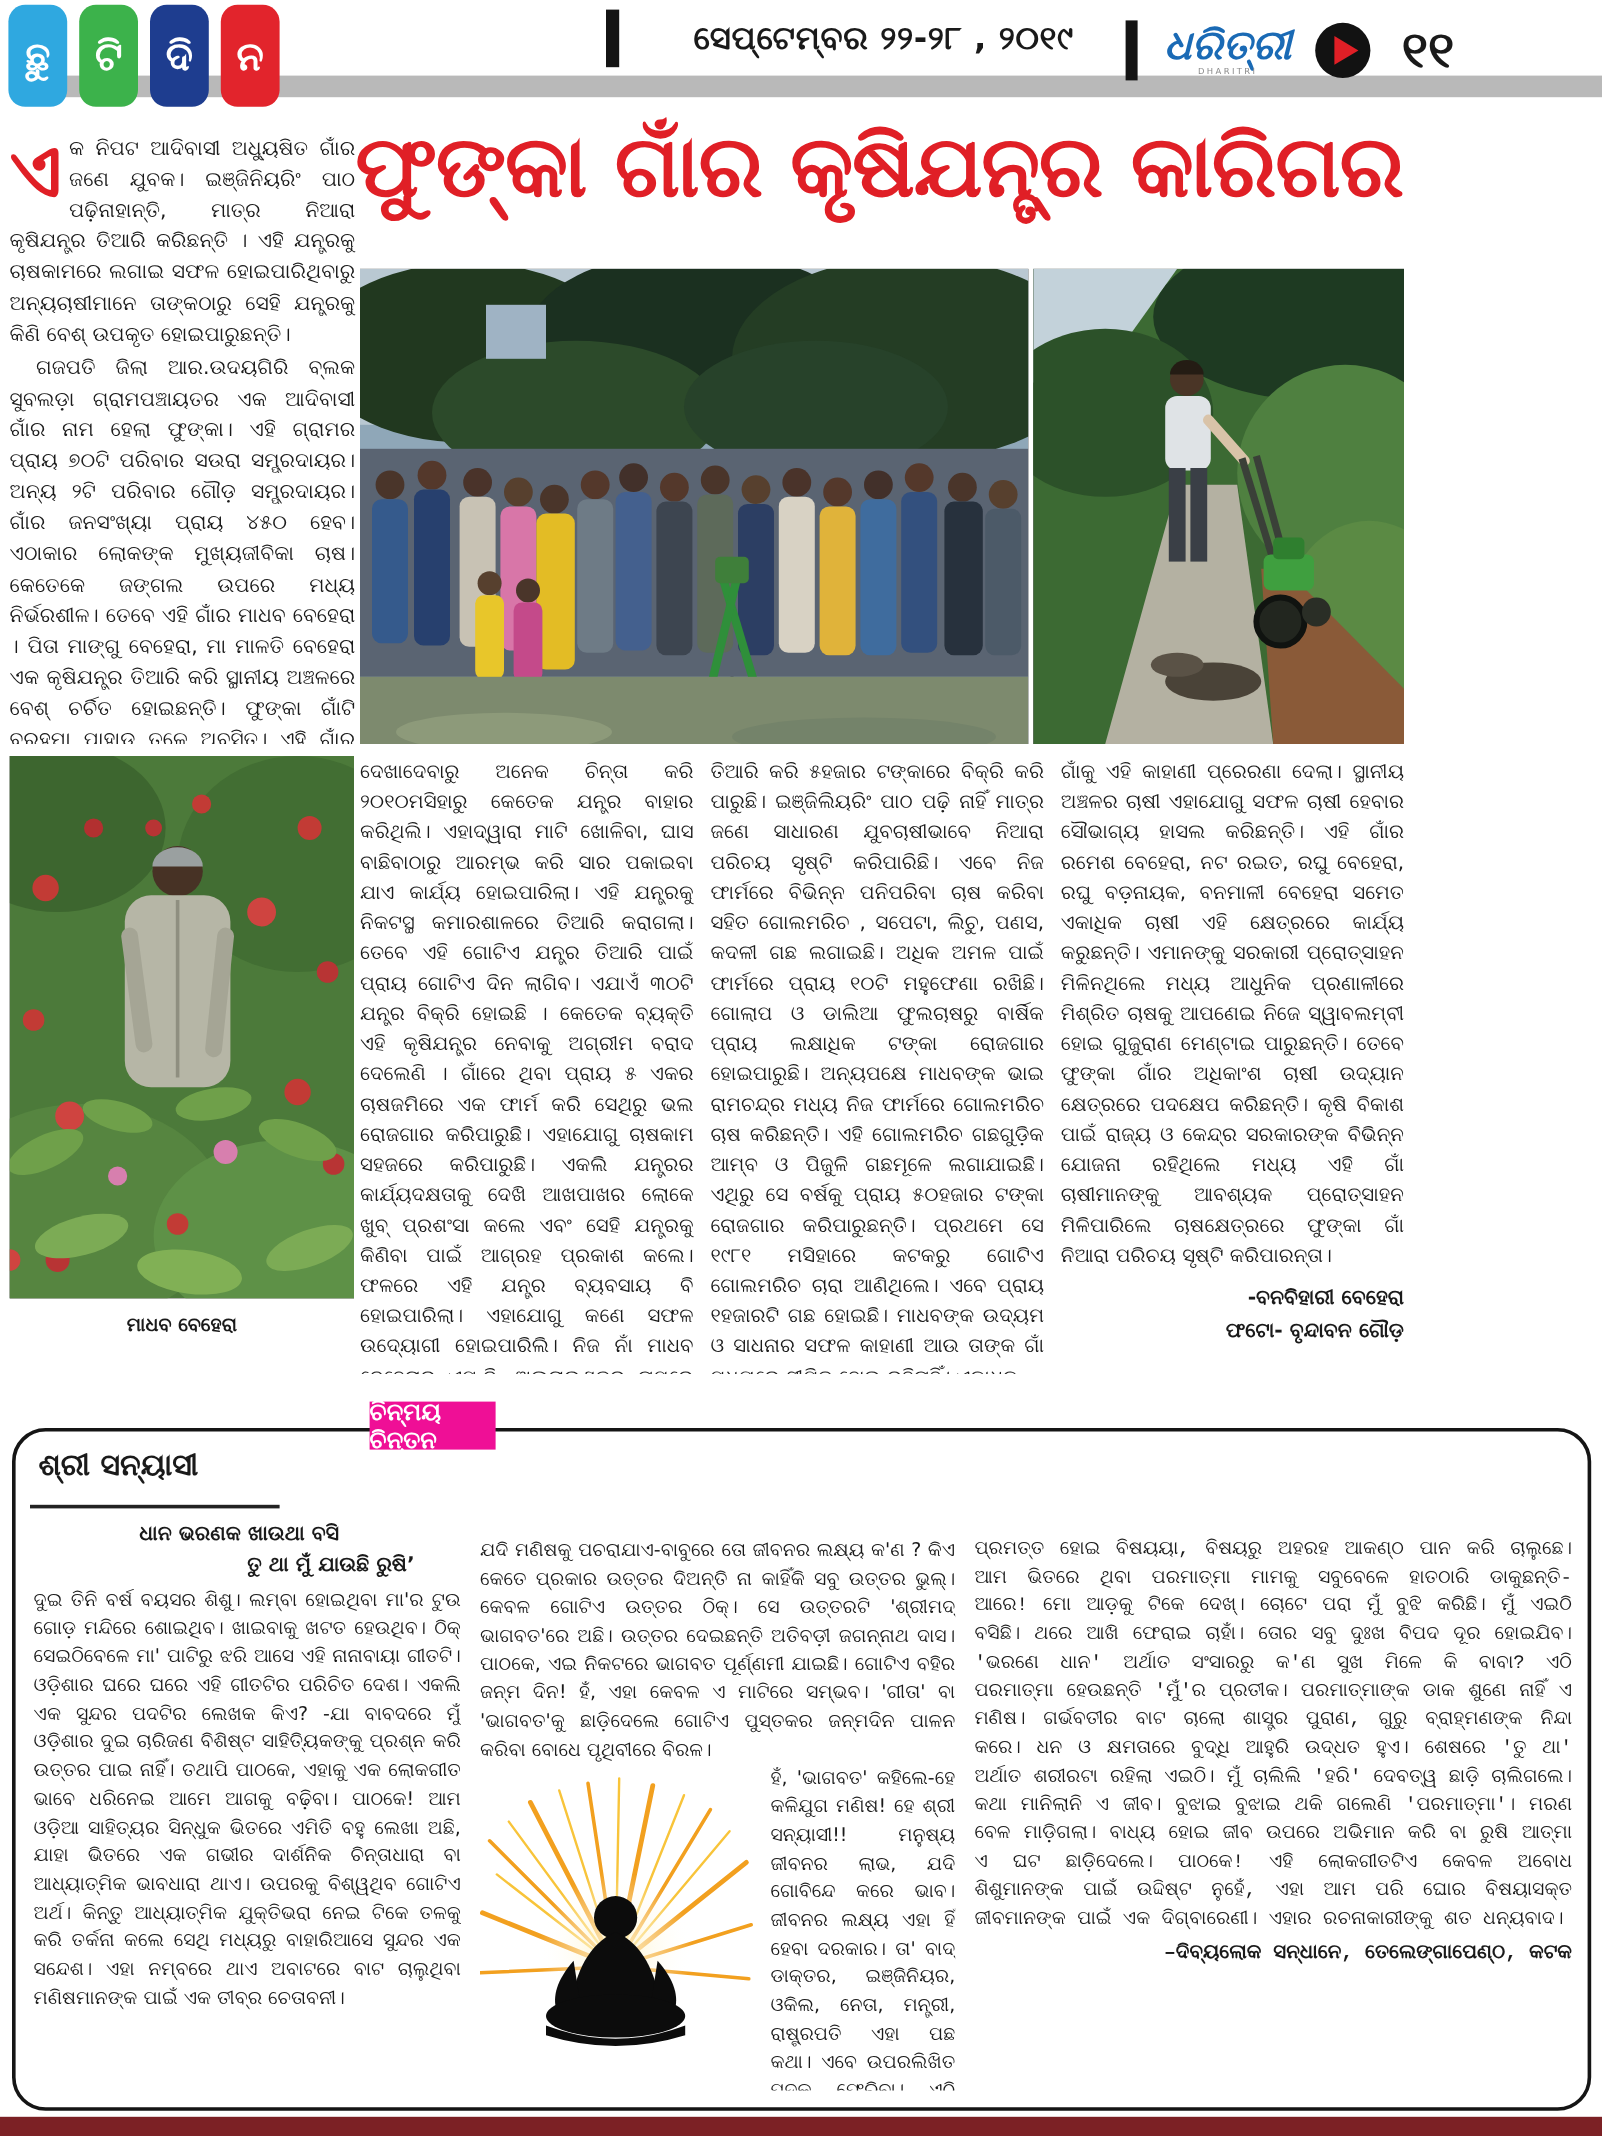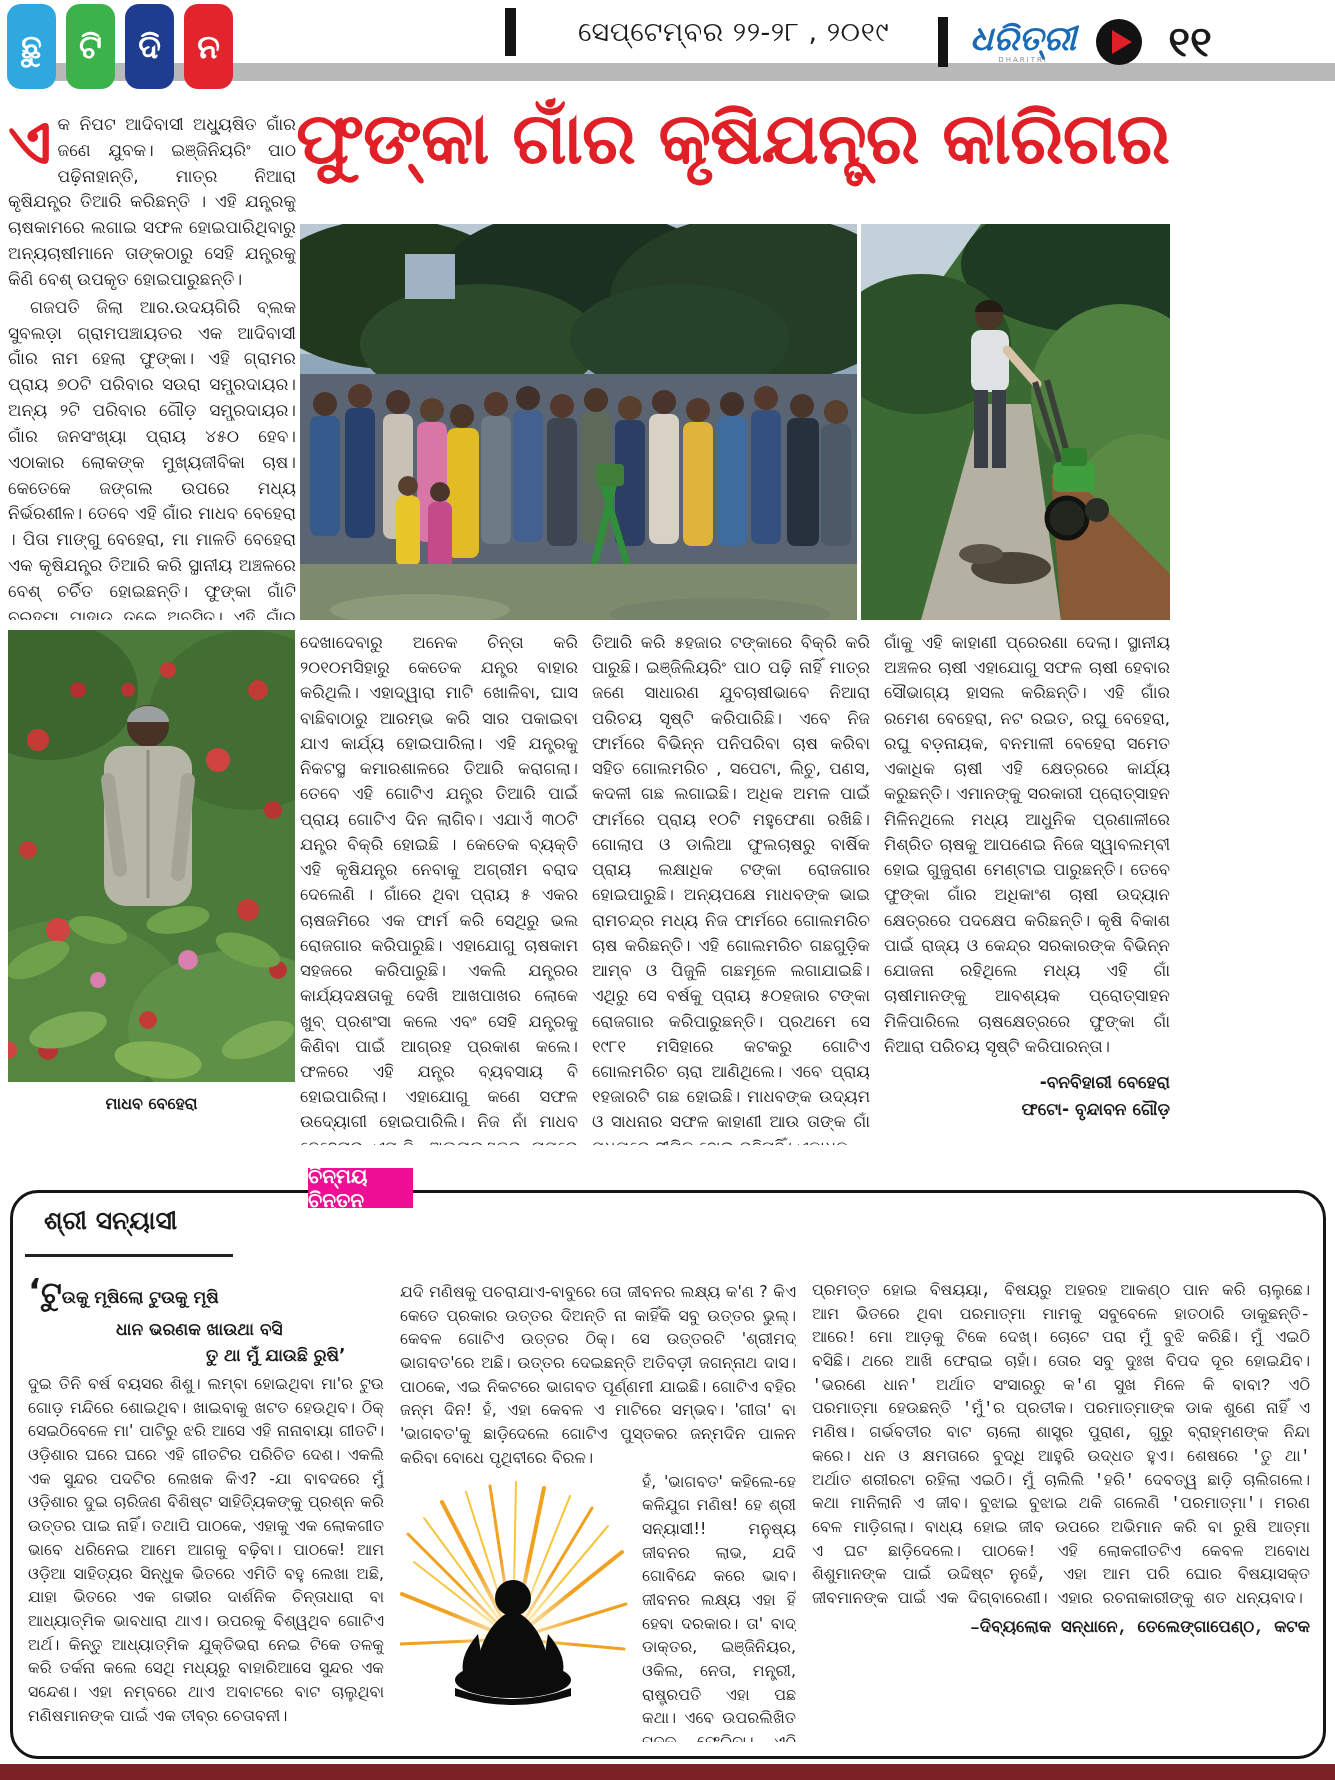--- a/index.html
+++ b/index.html
@@ -7,21 +7,21 @@
         font-family:"DejaVu Sans","Liberation Sans",sans-serif;color:#1a1a1a;}
 
   
   .gray-bar{position:absolute;left:42px;top:63px;right:0;height:18px;background:#b9b9b9;z-index:1;}
   .logo-tabs{position:absolute;left:7px;top:4px;display:flex;gap:10px;z-index:2;}
   .tab{width:49px;height:85px;border-radius:14px;color:#fff;font-size:33px;font-weight:bold;
        display:flex;align-items:center;justify-content:center;}
   .tab.c0{background:#2fa8e0}.tab.c1{background:#3cb24b}.tab.c2{background:#1e3d8f}.tab.c3{background:#e2242c}
   .date-group{position:absolute;left:505px;top:8px;display:flex;align-items:center;z-index:2;}
   .vbar{width:11px;height:48px;background:#141414;}
-  .date-text{font-size:27px;font-weight:normal;margin-left:62px;letter-spacing:.5px;}
+  .date-text{font-size:27px;font-weight:bold;margin-left:62px;letter-spacing:.5px;}
   .brand-group{position:absolute;left:938px;top:17px;display:flex;align-items:center;z-index:2;}
   .vbar2{width:10px;height:50px;background:#141414;margin-right:22px;}
   .dharitri{display:flex;flex-direction:column;align-items:center;margin-right:20px;}
   .dharitri .odia{color:#1a6ab5;font-size:34px;font-weight:bold;font-style:italic;line-height:1;}
   .dharitri .latin{color:#8a8a8a;font-size:7px;letter-spacing:2px;margin-top:1px;}
   .play-circle{width:46px;height:46px;border-radius:50%;background:#121212;position:relative;margin-right:26px;}
   .play-circle .tri{position:absolute;left:16px;top:11px;width:0;height:0;
        border-left:20px solid #e01f26;border-top:12px solid transparent;border-bottom:12px solid transparent;}
   .page-num{font-size:42px;font-weight:bold;line-height:1;}
 
@@ -44,21 +44,21 @@
   .photo-seeder{left:861px;top:224px;width:309px;height:396px;}
   .photo-field{left:8px;top:630px;width:287px;height:452px;}
   .photo-caption{position:absolute;left:8px;top:1094px;width:287px;text-align:center;
        font-weight:bold;font-size:16px;}
 
   
   .feature-box{position:absolute;left:10px;top:1190px;width:1310px;height:563px;
        border:3px solid #151515;border-radius:28px;background:#fff;z-index:1;}
   .feature-tag{position:absolute;left:308px;top:1168px;width:105px;height:40px;background:#ef0f96;
        color:#fff;font-weight:bold;font-size:20px;display:flex;align-items:center;justify-content:center;z-index:3;}
-  .feature-title{position:absolute;left:44px;top:1206px;font-size:25px;font-weight:bold;z-index:2;}
+  .feature-title{position:absolute;left:32px;top:1206px;font-size:25px;font-weight:bold;z-index:2;}
   .title-rule{position:absolute;left:25px;top:1254px;width:208px;height:3px;background:#222;z-index:2;}
   .feature-headline{position:absolute;left:420px;top:1198px;width:700px;text-align:center;
        font-size:51px;font-weight:800;color:#3fa948;z-index:2;white-space:nowrap;}
   .fcol{position:absolute;overflow:hidden;font-size:15.8px;line-height:1.5;text-align:justify;z-index:2;}
   .fcol1{left:28px;top:1266px;width:356px;height:475px;}
   .fcol2{left:400px;top:1280px;width:396px;height:462px;}
   .fcol3{left:812px;top:1280px;width:498px;height:462px;font-family:Liberation Mono, monospace;}
   .poem{font-weight:bold;font-size:17px;line-height:1.5;margin-bottom:4px;}
   .poem .l1 .bigq{font-size:34px;font-weight:bold;}
   .poem .l1 .bigchar{font-size:30px;font-weight:bold;}
@@ -308,21 +308,20 @@
     </div>
   </div>
 
   <div class="feature-box"></div>
   <div class="feature-tag">ଚିନ୍ମୟ ଚିନ୍ତନ</div>
   <div class="feature-title">ଶ୍ରୀ ସନ୍ୟାସୀ</div>
   <div class="title-rule"></div>
 
   <div class="fcol fcol1">
     <div class="poem">
-      <div class="l1"><span class="bigq">‘</span><span class="bigchar">ଟୁ</span><span>ଉକୁ ମୂଷିଲୋ ଟୁଉକୁ ମୂଷି</span></div>
       <div class="l2">ଧାନ ଭରଣକ ଖାଉଥା ବସି</div>
       <div class="l3">ତୁ ଥା ମୁଁ ଯାଉଛି ରୁଷି’</div>
     </div>
     <span>ଦୁଇ ତିନି ବର୍ଷ ବୟସର ଶିଶୁ। ଲମ୍ବା ହୋଇଥିବା ମା'ର ଟୁଉ ଗୋଡ଼ ମନ୍ଦିରେ ଶୋଇଥିବ। ଖାଇବାକୁ ଖଟତ ହେଉଥିବ। ଠିକ୍ ସେଇଠିବେଳେ ମା' ପାଟିରୁ ଝରି ଆସେ ଏହି ନାନାବାୟା ଗୀତଟି। ଓଡ଼ିଶାର ଘରେ ଘରେ ଏହି ଗୀତଟିର ପରିଚିତ ଦେଶ। ଏକଲି ଏକ ସୁନ୍ଦର ପଦଟିର ଲେଖକ କିଏ? -ଯା ବାବଦରେ ମୁଁ ଓଡ଼ିଶାର ଦୁଇ ଚାରିଜଣ ବିଶିଷ୍ଟ ସାହିତ୍ୟିକଙ୍କୁ ପ୍ରଶ୍ନ କରି ଉତ୍ତର ପାଇ ନାହିଁ। ତଥାପି ପାଠକେ, ଏହାକୁ ଏକ ଲୋକଗୀତ ଭାବେ ଧରିନେଇ ଆମେ ଆଗକୁ ବଢ଼ିବା। ପାଠକେ! ଆମ ଓଡ଼ିଆ ସାହିତ୍ୟର ସିନ୍ଧୁକ ଭିତରେ ଏମିତି ବହୁ ଲେଖା ଅଛି, ଯାହା ଭିତରେ ଏକ ଗଭୀର ଦାର୍ଶନିକ ଚିନ୍ତାଧାରା ବା ଆଧ୍ୟାତ୍ମିକ ଭାବଧାରା ଥାଏ। ଉପରକୁ ବିଶ୍ୱଥିବ ଗୋଟିଏ ଅର୍ଥ। କିନ୍ତୁ ଆଧ୍ୟାତ୍ମିକ ଯୁକ୍ତିଭରା ନେଇ ଟିକେ ତଳକୁ କରି ତର୍କନା କଲେ ସେଥି ମଧ୍ୟରୁ ବାହାରିଆସେ ସୁନ୍ଦର ଏକ ସନ୍ଦେଶ। ଏହା ନମ୍ବରେ ଥାଏ ଅବାଟରେ ବାଟ ଚାଲୁଥିବା ମଣିଷମାନଙ୍କ ପାଇଁ ଏକ ତୀବ୍ର ଚେତାବନୀ।</span>
   </div>
 
   <div class="fcol fcol2">
     <span>ଯଦି ମଣିଷକୁ ପଚରାଯାଏ-ବାବୁରେ ତୋ ଜୀବନର ଲକ୍ଷ୍ୟ କ'ଣ ? କିଏ କେତେ ପ୍ରକାର ଉତ୍ତର ଦିଅନ୍ତି ନା କାହିଁକି ସବୁ ଉତ୍ତର ଭୁଲ୍। କେବଳ ଗୋଟିଏ ଉତ୍ତର ଠିକ୍। ସେ ଉତ୍ତରଟି 'ଶ୍ରୀମଦ୍ ଭାଗବତ'ରେ ଅଛି। ଉତ୍ତର ଦେଇଛନ୍ତି ଅତିବଡ଼ୀ ଜଗନ୍ନାଥ ଦାସ। ପାଠକେ, ଏଇ ନିକଟରେ ଭାଗବତ ପୂର୍ଣ୍ଣମୀ ଯାଇଛି। ଗୋଟିଏ ବହିର ଜନ୍ମ ଦିନ! ହଁ, ଏହା କେବଳ ଏ ମାଟିରେ ସମ୍ଭବ। 'ଗୀତା' ବା 'ଭାଗବତ'କୁ ଛାଡ଼ିଦେଲେ ଗୋଟିଏ ପୁସ୍ତକର ଜନ୍ମଦିନ ପାଳନ କରିବା ବୋଧେ ପୃଥିବୀରେ ବିରଳ।</span>
     <div>
       <div class="med-graphic">

